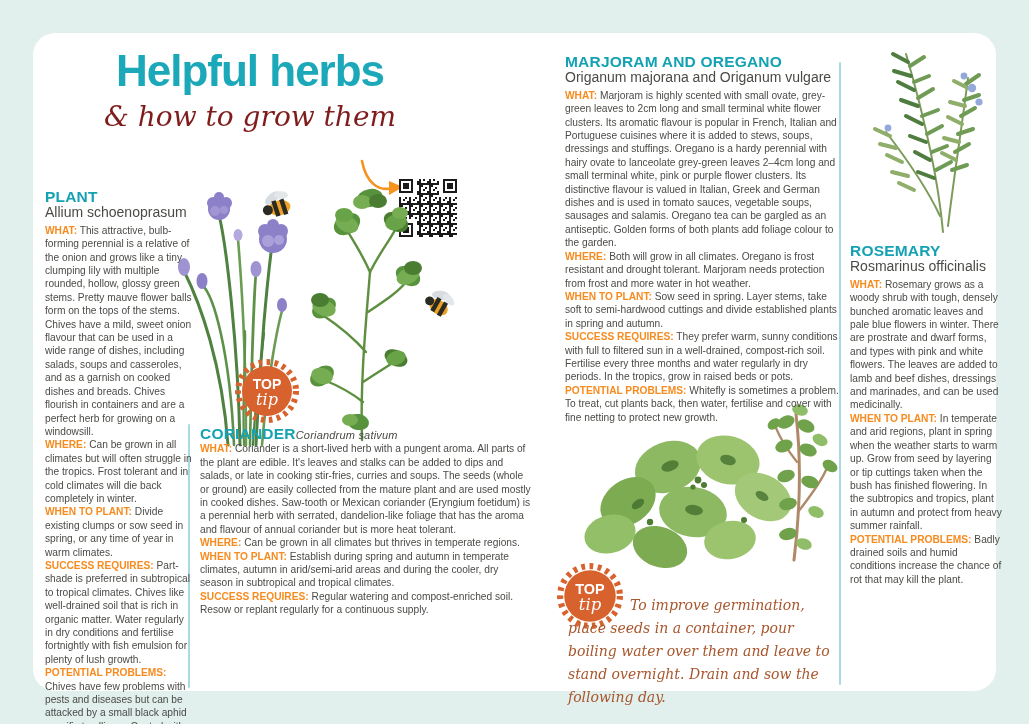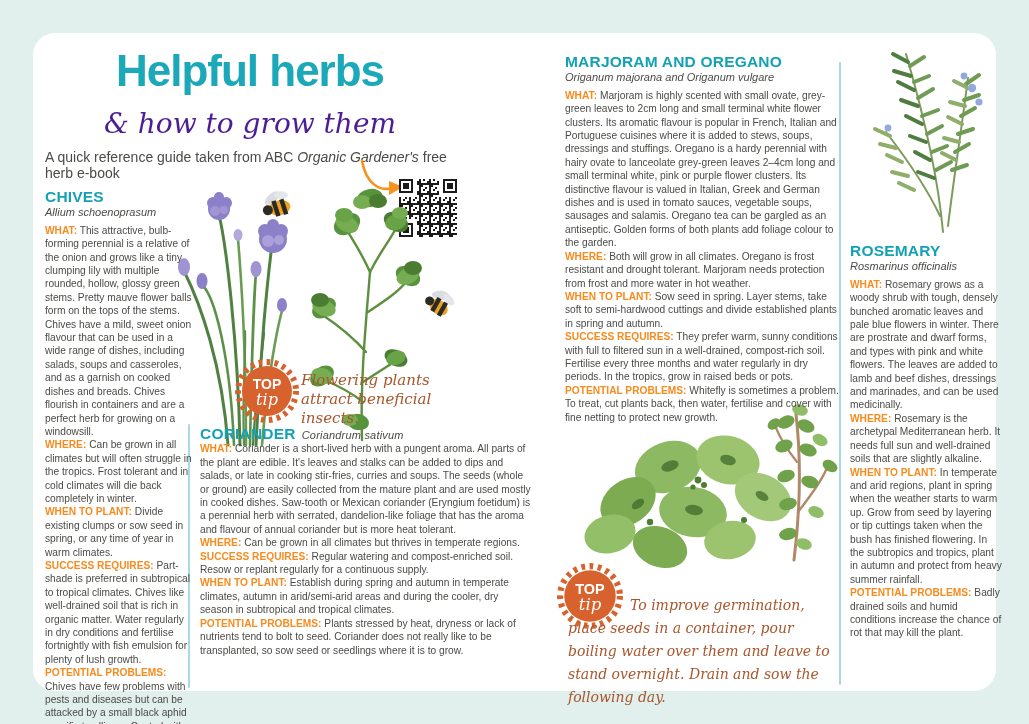--- a/index.html
+++ b/index.html
@@ -2,26 +2,26 @@
 <html><head>
 <meta charset="utf-8">
 <style>
   html,body{margin:0;padding:0;}
   body{width:1029px;height:724px;background:#e1efed;font-family:"Liberation Sans",sans-serif;position:relative;overflow:hidden;}
   .page{position:absolute;left:0;top:0;width:1029px;height:724px;}
   .card{position:absolute;left:33px;top:33px;width:963px;height:658px;background:#ffffff;border-radius:22px;}
   .abs{position:absolute;}
   .header{left:38px;top:48px;width:424px;text-align:center;}
   .title{font-size:44px;font-weight:bold;color:#1ba8b8;letter-spacing:-1px;line-height:1.05;}
-  .subtitle{font-family:"DejaVu Serif",serif;font-style:italic;font-size:28px;color:#4c1d95;margin-top:13px;}
+  .subtitle{font-family:"DejaVu Serif",serif;font-style:italic;font-size:28px;color:#7f1d1d;margin-top:6px;}
   .tagline{left:45px;top:149px;width:430px;font-size:14px;color:#4b4a46;}
   .tagline i{font-style:italic;}
   h2{margin:0;font-size:15.5px;font-weight:bold;color:#14a2b3;letter-spacing:.2px;}
-  .latin{margin:3px 0 4px 0;font-style:italic;font-size:11px;color:#4b4a46;}
-  .latin-inline{font-style:italic;font-size:11px;color:#4b4a46;font-weight:normal;margin-left:6px;}
+  .latin{margin:3px 0 4px 0;font-size:14px;color:#4b4a46;}
+  .latin-inline{font-style:italic;font-size:11px;color:#4b4a46;font-weight:normal;}
   .col{line-height:13.4px;font-size:10.2px;color:#4b4a46;}
   .entry{margin:0;}
   .lbl{color:#f68b1f;font-weight:bold;}
   .chives-col{left:45px;top:190px;width:149px;}
   .coriander-col{left:200px;top:427px;width:333px;}
   .marjoram-col{left:565px;top:55px;width:275px;}
   .rosemary-col{left:850px;top:244px;width:152px;}
   .divider{width:2px;background:#a9d9e2;border-radius:2px;}
   .div1{left:188px;top:424px;height:264px;}
   .div2{left:839px;top:62px;height:623px;}
@@ -34,21 +34,20 @@
 </head>
 <body>
 
 <div class="page">
   <div class="card"></div>
 
   <div class="abs header">
     <div class="title">Helpful herbs</div>
     <div class="subtitle">&amp; how to grow them</div>
   </div>
-  <div class="abs tagline"><span>A quick reference guide taken from ABC </span><i>Organic Gardener's</i><span> free herb e-book</span></div>
 
   <svg class="abs" style="left:356px;top:158px;" width="48" height="44">
     <path d="M6 3 C10 24, 22 34, 36 30" stroke="#f6921e" stroke-width="2.6" fill="none" stroke-linecap="round"></path>
     <polygon points="33,23 47,29 33,37" fill="#f6921e"></polygon>
   </svg>
 
   <svg class="abs" style="left:399px;top:179px;" width="58" height="58" viewBox="0 0 29 29">
     <rect x="0" y="0" width="29" height="29" fill="#ffffff"></rect>
     <g fill="#1a1a1a">
       <rect x="0" y="0" width="7" height="7"></rect>
@@ -253,64 +252,61 @@
         <circle cx="131" cy="66" r="3.6"></circle>
         <circle cx="116" cy="40" r="3.4"></circle>
         <circle cx="40" cy="92" r="3.4"></circle>
       </g>
   </svg>
 
   <div class="abs divider div1"></div>
   <div class="abs divider div2"></div>
 
   <div class="abs col chives-col">
-    <h2>CHIVES</h2>
+    <h2>PLANT</h2>
     <p class="latin">Allium schoenoprasum</p>
     <p class="entry"><b class="lbl">WHAT:</b> <span>This attractive, bulb-forming perennial is a relative of the onion and grows like a tiny clumping lily with multiple rounded, hollow, glossy green stems. Pretty mauve flower balls form on the tops of the stems. Chives have a mild, sweet onion flavour that can be used in a wide range of dishes, including salads, soups and casseroles, and as a garnish on cooked dishes and breads. Chives flourish in containers and are a perfect herb for growing on a windowsill.</span></p>
     <p class="entry"><b class="lbl">WHERE:</b> <span>Can be grown in all climates but will often struggle in the tropics. Frost tolerant and in cold climates will die back completely in winter.</span></p>
     <p class="entry"><b class="lbl">WHEN TO PLANT:</b> <span>Divide existing clumps or sow seed in spring, or any time of year in warm climates.</span></p>
     <p class="entry"><b class="lbl">SUCCESS REQUIRES:</b> <span>Part-shade is preferred in subtropical to tropical climates. Chives like well-drained soil that is rich in organic matter. Water regularly in dry conditions and fertilise fortnightly with fish emulsion for plenty of lush growth.</span></p>
     <p class="entry"><b class="lbl">POTENTIAL PROBLEMS:</b> <span>Chives have few problems with pests and diseases but can be attacked by a small black aphid specific to alliums. Control with soap spray.</span></p>
   </div>
 
   <div class="abs col coriander-col">
     <h2><span>CORIANDER</span><span class="latin-inline">Coriandrum sativum</span></h2>
     <p class="entry"><b class="lbl">WHAT:</b> <span>Coriander is a short-lived herb with a pungent aroma. All parts of the plant are edible. It's leaves and stalks can be added to dips and salads, or late in cooking stir-fries, curries and soups. The seeds (whole or ground) are easily collected from the mature plant and are used mostly in cooked dishes. Saw-tooth or Mexican coriander (Eryngium foetidum) is a perennial herb with serrated, dandelion-like foliage that has the aroma and flavour of annual coriander but is more heat tolerant.</span></p>
     <p class="entry"><b class="lbl">WHERE:</b> <span>Can be grown in all climates but thrives in temperate regions.</span></p>
+    <p class="entry"><b class="lbl">WHEN TO PLANT:</b> <span>Establish during spring and autumn in temperate climates, autumn in arid/semi-arid areas and during the cooler, dry season in subtropical and tropical climates.</span></p>
     <p class="entry"><b class="lbl">SUCCESS REQUIRES:</b> <span>Regular watering and compost-enriched soil. Resow or replant regularly for a continuous supply.</span></p>
-    <p class="entry"><b class="lbl">WHEN TO PLANT:</b> <span>Establish during spring and autumn in temperate climates, autumn in arid/semi-arid areas and during the cooler, dry season in subtropical and tropical climates.</span></p>
-    <p class="entry"><b class="lbl">POTENTIAL PROBLEMS:</b> <span>Plants stressed by heat, dryness or lack of nutrients tend to bolt to seed. Coriander does not really like to be transplanted, so sow seed or seedlings where it is to grow.</span></p>
   </div>
 
   <div class="abs col marjoram-col">
     <h2>MARJORAM AND OREGANO</h2>
     <p class="latin">Origanum majorana and Origanum vulgare</p>
     <p class="entry"><b class="lbl">WHAT:</b> <span>Marjoram is highly scented with small ovate, grey-green leaves to 2cm long and small terminal white flower clusters. Its aromatic flavour is popular in French, Italian and Portuguese cuisines where it is added to stews, soups, dressings and stuffings. Oregano is a hardy perennial with hairy ovate to lanceolate grey-green leaves 2–4cm long and small terminal white, pink or purple flower clusters. Its distinctive flavour is valued in Italian, Greek and German dishes and is used in tomato sauces, vegetable soups, sausages and salamis. Oregano tea can be gargled as an antiseptic. Golden forms of both plants add foliage colour to the garden.</span></p>
     <p class="entry"><b class="lbl">WHERE:</b> <span>Both will grow in all climates. Oregano is frost resistant and drought tolerant. Marjoram needs protection from frost and more water in hot weather.</span></p>
     <p class="entry"><b class="lbl">WHEN TO PLANT:</b> <span>Sow seed in spring. Layer stems, take soft to semi-hardwood cuttings and divide established plants in spring and autumn.</span></p>
     <p class="entry"><b class="lbl">SUCCESS REQUIRES:</b> <span>They prefer warm, sunny conditions with full to filtered sun in a well-drained, compost-rich soil. Fertilise every three months and water regularly in dry periods. In the tropics, grow in raised beds or pots.</span></p>
     <p class="entry"><b class="lbl">POTENTIAL PROBLEMS:</b> <span>Whitefly is sometimes a problem. To treat, cut plants back, then water, fertilise and cover with fine netting to protect new growth.</span></p>
   </div>
 
   <div class="abs col rosemary-col">
     <h2>ROSEMARY</h2>
     <p class="latin">Rosmarinus officinalis</p>
     <p class="entry"><b class="lbl">WHAT:</b> <span>Rosemary grows as a woody shrub with tough, densely bunched aromatic leaves and pale blue flowers in winter. There are prostrate and dwarf forms, and types with pink and white flowers. The leaves are added to lamb and beef dishes, dressings and marinades, and can be used medicinally.</span></p>
-    <p class="entry"><b class="lbl">WHERE:</b> <span>Rosemary is the archetypal Mediterranean herb. It needs full sun and well-drained soils that are slightly alkaline.</span></p>
     <p class="entry"><b class="lbl">WHEN TO PLANT:</b> <span>In temperate and arid regions, plant in spring when the weather starts to warm up. Grow from seed by layering or tip cuttings taken when the bush has finished flowering. In the subtropics and tropics, plant in autumn and protect from heavy summer rainfall.</span></p>
     <p class="entry"><b class="lbl">POTENTIAL PROBLEMS:</b> <span>Badly drained soils and humid conditions increase the chance of rot that may kill the plant.</span></p>
   </div>
 
   <svg class="abs" style="left:234px;top:358px;" width="66" height="66" viewBox="0 0 66 66">
     <circle cx="33" cy="33" r="29" fill="none" stroke="#d8622d" stroke-width="6" stroke-dasharray="3.6 4.4"></circle>
     <circle cx="33" cy="33" r="25" fill="#d8622d"></circle>
     <text x="33" y="31" text-anchor="middle" fill="#ffffff" font-size="14" class="badge-top">TOP</text>
     <text x="33" y="47" text-anchor="middle" fill="#ffffff" font-size="16" class="badge-tip">tip</text>
   </svg>
-  <div class="abs tip-text tip1-text">Flowering plants attract beneficial insects.</div>
 
   <svg class="abs" style="left:556px;top:562px;" width="68" height="68" viewBox="0 0 66 66">
     <circle cx="33" cy="33" r="29" fill="none" stroke="#d8622d" stroke-width="6" stroke-dasharray="3.6 4.4"></circle>
     <circle cx="33" cy="33" r="25" fill="#d8622d"></circle>
     <text x="33" y="31" text-anchor="middle" fill="#ffffff" font-size="14" class="badge-top">TOP</text>
     <text x="33" y="47" text-anchor="middle" fill="#ffffff" font-size="16" class="badge-tip">tip</text>
   </svg>
   <div class="abs tip-text tip2-text">To improve germination, place seeds in a container, pour boiling water over them and leave to stand overnight. Drain and sow the following day.</div>
 </div>
 

